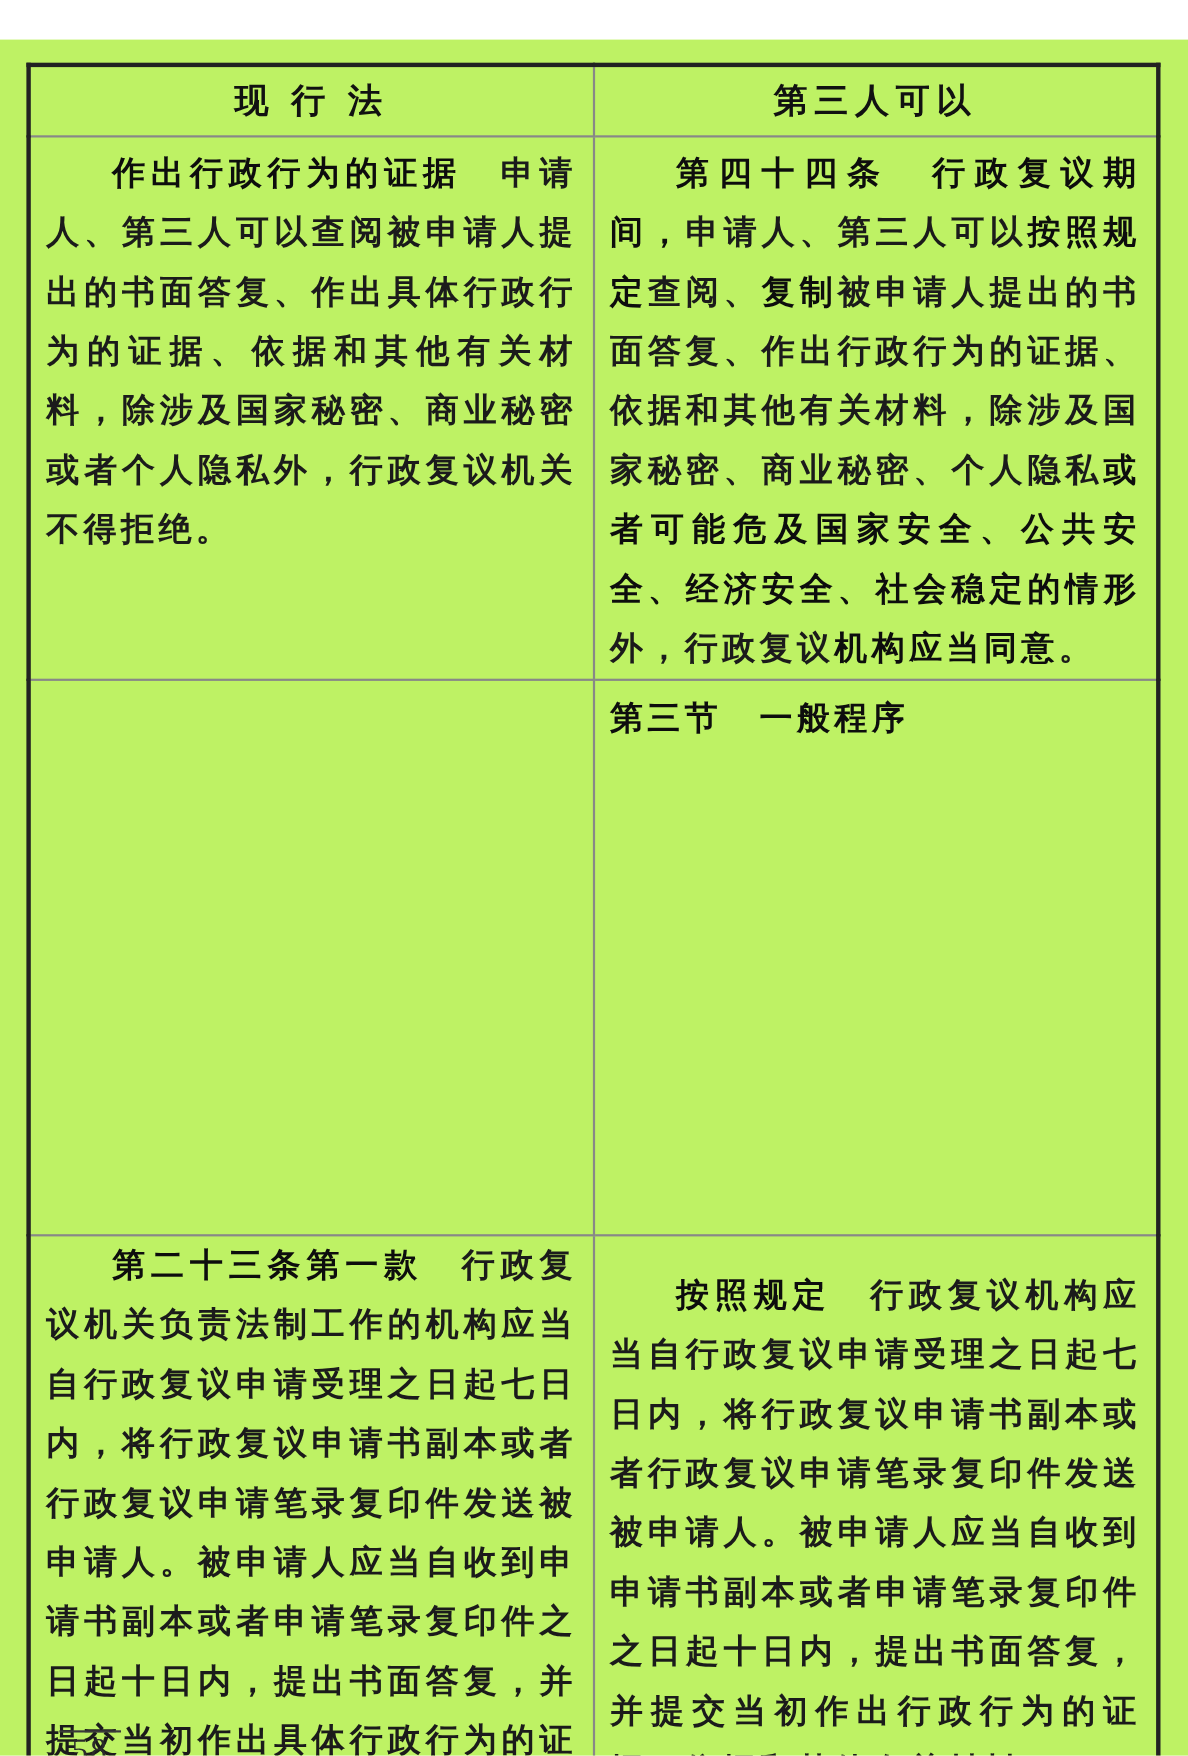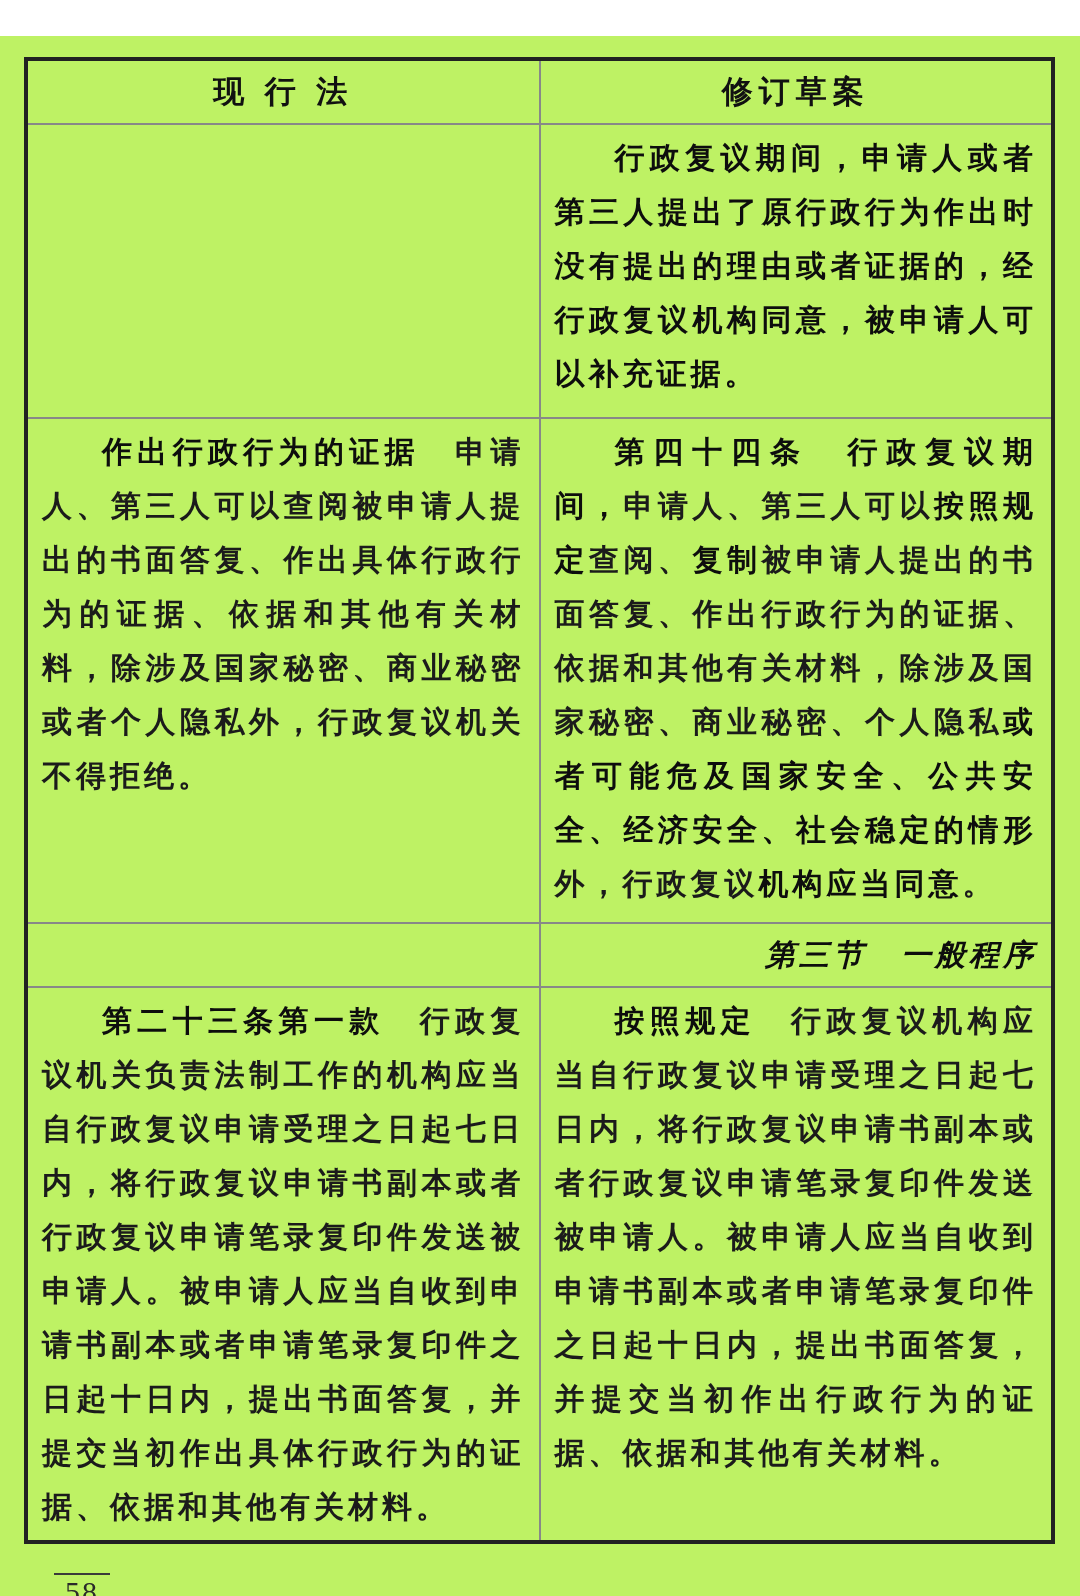--- a/index.html
+++ b/index.html
@@ -51,23 +51,22 @@
     font-size: 30px;
     line-height: 54px;
     letter-spacing: 4px;
     text-align: justify;
     text-justify: inter-character;
     text-indent: 2em;
     color: #1b1b1b;
   }
   .para.center {
     text-indent: 0;
-    text-align: right;
+    text-align: left;
     line-height: 58px;
-    font-style: italic;
   }
   .seg { font-family: "Liberation Serif", serif; font-weight: 700; }
   .seg-b {
     font-family: "Liberation Sans", sans-serif;
     font-weight: 700;
     color: #0d0d0d;
   }
   
   tbody tr:nth-child(1) { height: 294px; }
   tbody tr:nth-child(2) { height: 505px; }
@@ -96,30 +95,24 @@
 </style>
 </head>
 <body>
 
 <div class="page">
 
   <table class="law-table">
     <thead>
       <tr>
         <th class="col-head">现 行 法</th>
-        <th class="col-head">修订草案</th>
+        <th class="col-head">第三人可以</th>
       </tr>
     </thead>
     <tbody>
-        <tr>
-          <td class="cell"></td>
-          <td class="cell">
-            <p class="para"><span class="seg seg-b">行政复议期间，申请人或者第三人提出了原行政行为作出时没有提出的理由或者证据的，经行政复议机构同意，被申请人可以补充证据。</span></p>
-          </td>
-        </tr>
         <tr>
           <td class="cell">
             <p class="para"><span class="seg seg-b">作出行政行为的证据</span><span class="seg">　申请人、第三人可以查阅被申请人提出的书面答复、作出具体行政行为的证据、依据和其他有关材料，除涉及国家秘密、商业秘密或者个人隐私外，行政复议机关不得拒绝。</span></p>
           </td>
           <td class="cell">
             <p class="para"><span class="seg seg-b">第四十四条</span><span class="seg">　</span><span class="seg seg-b">行政复议期间，</span><span class="seg">申请人、第三人可以</span><span class="seg seg-b">按照规定</span><span class="seg">查阅、</span><span class="seg seg-b">复制</span><span class="seg">被申请人提出的书面答复、作出行政行为的证据、依据和其他有关材料，除涉及国家秘密、商业秘密、个人隐私</span><span class="seg seg-b">或者可能危及国家安全、公共安全、经济安全、社会稳定的情形</span><span class="seg">外，行政复议</span><span class="seg seg-b">机构应当同意</span><span class="seg">。</span></p>
           </td>
         </tr>
         <tr>
           <td class="cell"></td>

